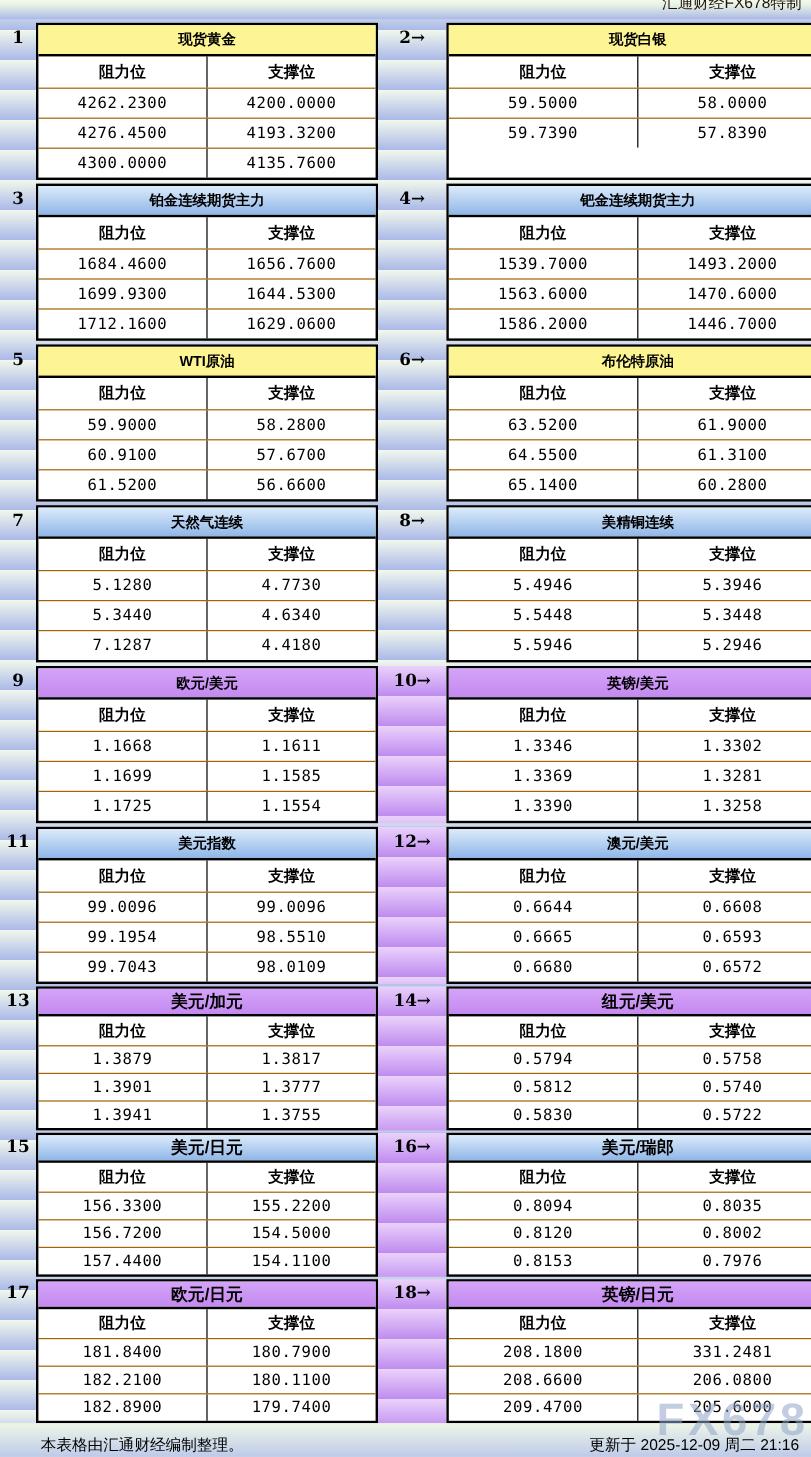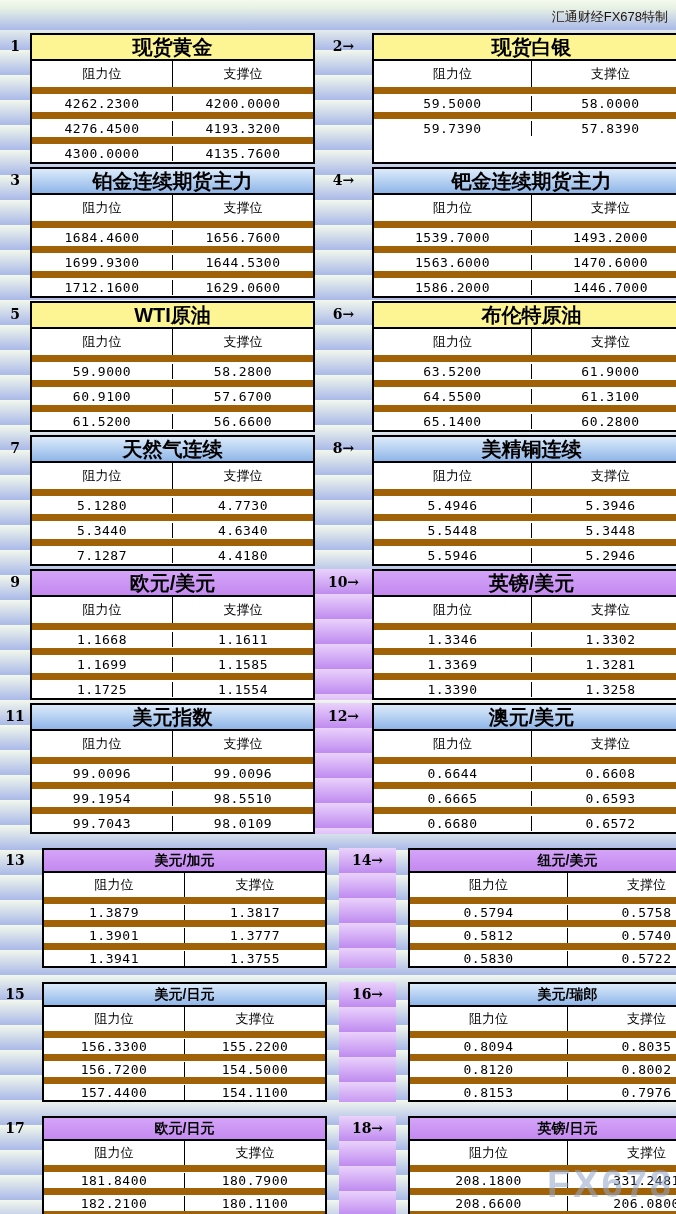--- a/index.html
+++ b/index.html
@@ -7,63 +7,63 @@
   .page {
     position: relative;
     width: 676px; height: 1214px;
     margin: 0 auto;
     overflow: hidden;
     font-family: "Liberation Sans", sans-serif;
     background: repeating-linear-gradient(180deg, #f2f8ec 0px, #aab9e8 25px);
     display: flex; flex-direction: column;
   }
   .topbar {
-    flex: none; height: 30px;
+    flex: none; height: 16px;
     background: linear-gradient(180deg, #f4f9ee 0%, #e8f2e4 25%, #aab9e8 100%);
     display: flex; align-items: flex-end; justify-content: flex-end;
     padding: 0 8px 4px 0;
     font-size: 13px; color: #1d1207;
   }
   .block { display: flex; margin-top: 3px; --th: 26px; --hh: 26px; --rh: 25px; }
-  .block.compact { --th: 23px; --hh: 24px; --rh: 23px; margin-top: 14px; gap: 12px; }
+  .block.compact { --th: 23px; --hh: 24px; --rh: 23px; margin-top: 2px; }
   .m-left  { width: 30px; flex: none; display: flex; justify-content: center; }
   .m-right { width: 28px; flex: none; }
   .gutter  { width: 57px; flex: none; display: flex; justify-content: center; }
   .block.purple-gutter .gutter {
     background: repeating-linear-gradient(180deg, #ead2fb 0px, #bf8bef 25px);
   }
   .num-label {
     height: var(--th);
     display: flex; align-items: center; justify-content: center;
     font-family: "DejaVu Serif", serif;
     font-weight: bold; font-size: 14px; color: #000;
     white-space: nowrap;
   }
   .panel { flex: none; background: #fff; border: 2px solid #000; }
   .panel.left  { width: 285px; }
   .panel.right { width: 319px; }
   .title {
     height: var(--th);
     display: flex; align-items: center; justify-content: center;
-    font-weight: bold; font-size: 20px; color: #000;
+    font-weight: bold; font-size: 12px; color: #000;
     border-bottom: 2px solid #000;
   }
   .compact .title { font-size: 14px; }
   .t-yellow { background: #fdf593; }
   .t-blue   { background: linear-gradient(180deg, #dcebfa 0%, #8fb6e8 100%); }
   .t-purple { background: linear-gradient(180deg, #d4a4f8 0%, #c489f0 100%); }
   .row { display: flex; height: var(--rh); }
   .row.head { height: var(--hh); }
-  .row + .row { border-top: 7px solid #a16207; align-items: center; }
+  .row + .row { border-top: 1px solid #a16207; }
   .row > .c {
     flex: 1; display: flex; align-items: center; justify-content: center;
     font-size: 13px; color: #000;
   }
   .row > .c:first-child { border-right: 1px solid #000; }
-  .row.head > .c { font-weight: normal; }
+  .row.head > .c { font-weight: bold; }
   .row.data > .c { font-family: "DejaVu Sans Mono", monospace; letter-spacing: 0.5px; }
   .footer {
     flex: 1; min-height: 40px;
     background: linear-gradient(180deg, #eef6e8 0%, #a9b8e8 100%);
     display: flex; align-items: center; justify-content: space-between;
     padding: 0 10px 4px 34px;
     font-size: 13px; color: #000;
   }
   .watermark {
     position: absolute; right: 2px; bottom: 8px;

